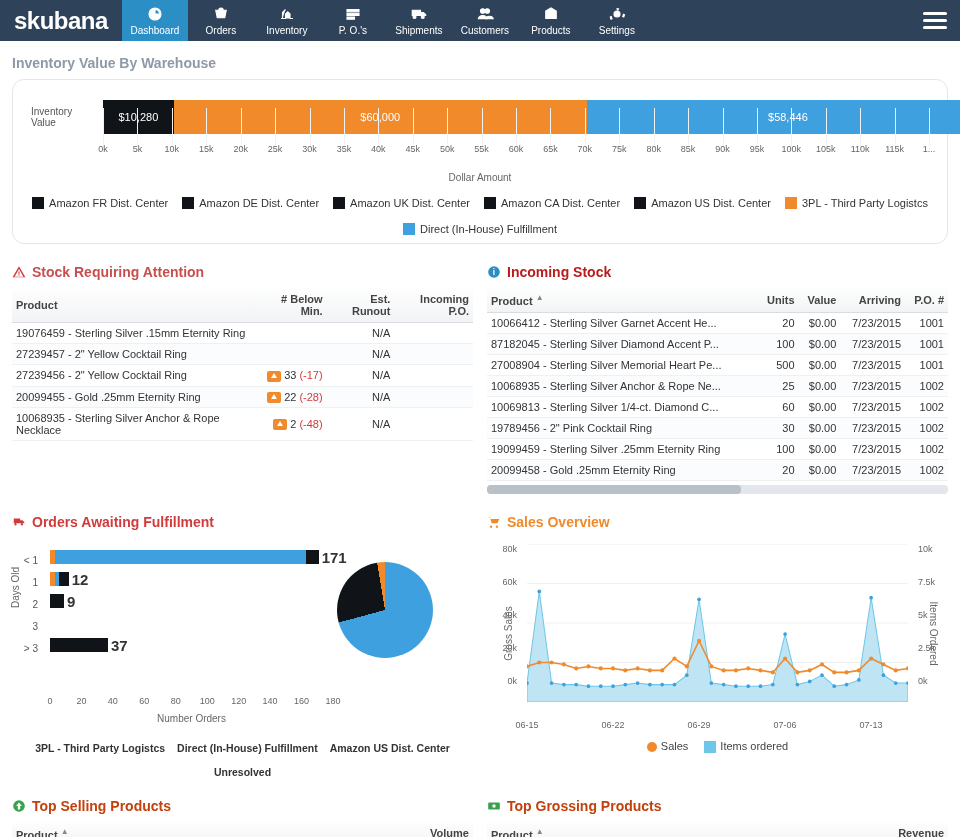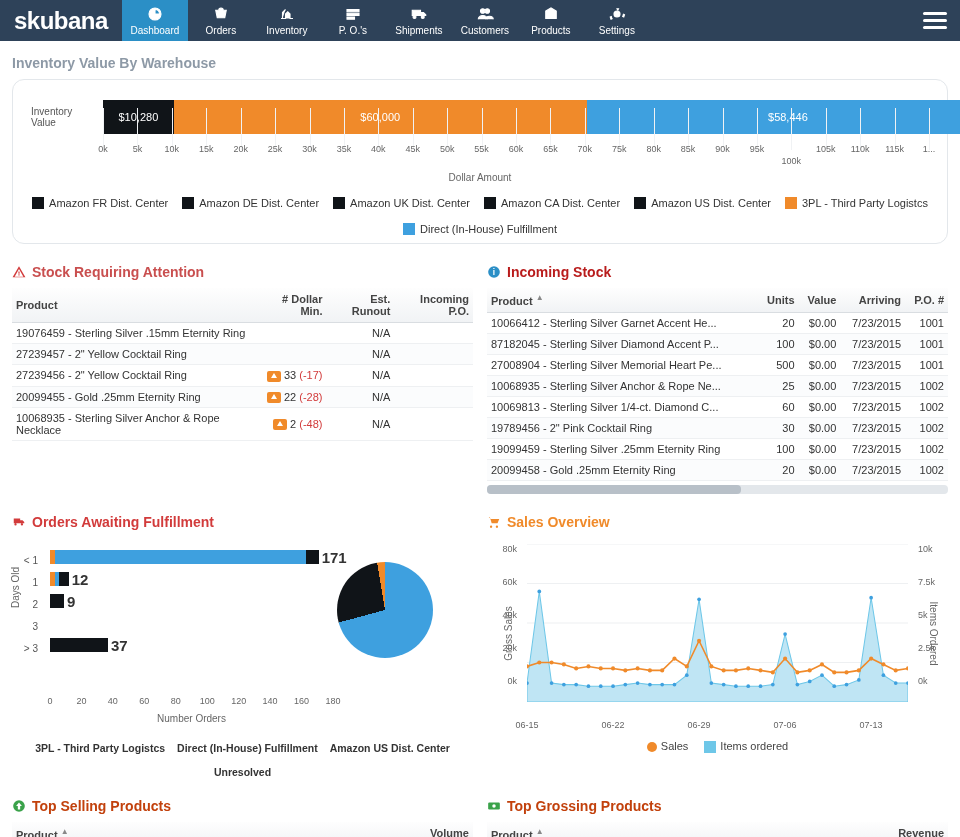--- a/index.html
+++ b/index.html
@@ -202,21 +202,21 @@
         <div class="tick" style="left: 41.6667%;">50k</div>
         <div class="tick" style="left: 45.8333%;">55k</div>
         <div class="tick" style="left: 50%;">60k</div>
         <div class="tick" style="left: 54.1667%;">65k</div>
         <div class="tick" style="left: 58.3333%;">70k</div>
         <div class="tick" style="left: 62.5%;">75k</div>
         <div class="tick" style="left: 66.6667%;">80k</div>
         <div class="tick" style="left: 70.8333%;">85k</div>
         <div class="tick" style="left: 75%;">90k</div>
         <div class="tick" style="left: 79.1667%;">95k</div>
-        <div class="tick" style="left: 83.3333%; margin-top: 12px;">100k</div>
+        <div class="tick" style="left: 83.3333%;">100k</div>
         <div class="tick" style="left: 87.5%;">105k</div>
         <div class="tick" style="left: 91.6667%;">110k</div>
         <div class="tick" style="left: 95.8333%;">115k</div>
         <div class="tick" style="left: 100%;">1...</div>
       </div>
     <div class="axis-title">Dollar Amount</div>
     <div class="legend" id="ivwlegend">
         <span><span class="swatch" style="background:#101418"></span>Amazon FR Dist. Center</span>
         <span><span class="swatch" style="background:#101418"></span>Amazon DE Dist. Center</span>
         <span><span class="swatch" style="background:#101418"></span>Amazon UK Dist. Center</span>
@@ -232,21 +232,21 @@
       <div class="panel-title warn">
         <svg class="ic" viewBox="0 0 24 24">
             <path fill="#d23b3b" d="M12 2L1 21h22L12 2zm0 5l7.5 13h-15L12 7zm-1 4v4h2v-4h-2zm0 5v2h2v-2h-2z"></path>
           </svg>
         <span>Stock Requiring Attention</span>
       </div>
       <table>
         <thead>
             <tr>
           <th>Product</th>
-          <th class="r"># Dollar Min.</th>
+          <th class="r"># Below Min.</th>
           <th class="r">Est. Runout</th>
           <th class="r">Incoming P.O.</th>
         </tr>
           </thead>
         <tbody id="tb-attn">
             <tr>
               <td>19076459 - Sterling Silver .15mm Eternity Ring</td>
               <td class="r"></td>
               <td class="r">N/A</td>
               <td class="r"></td>

